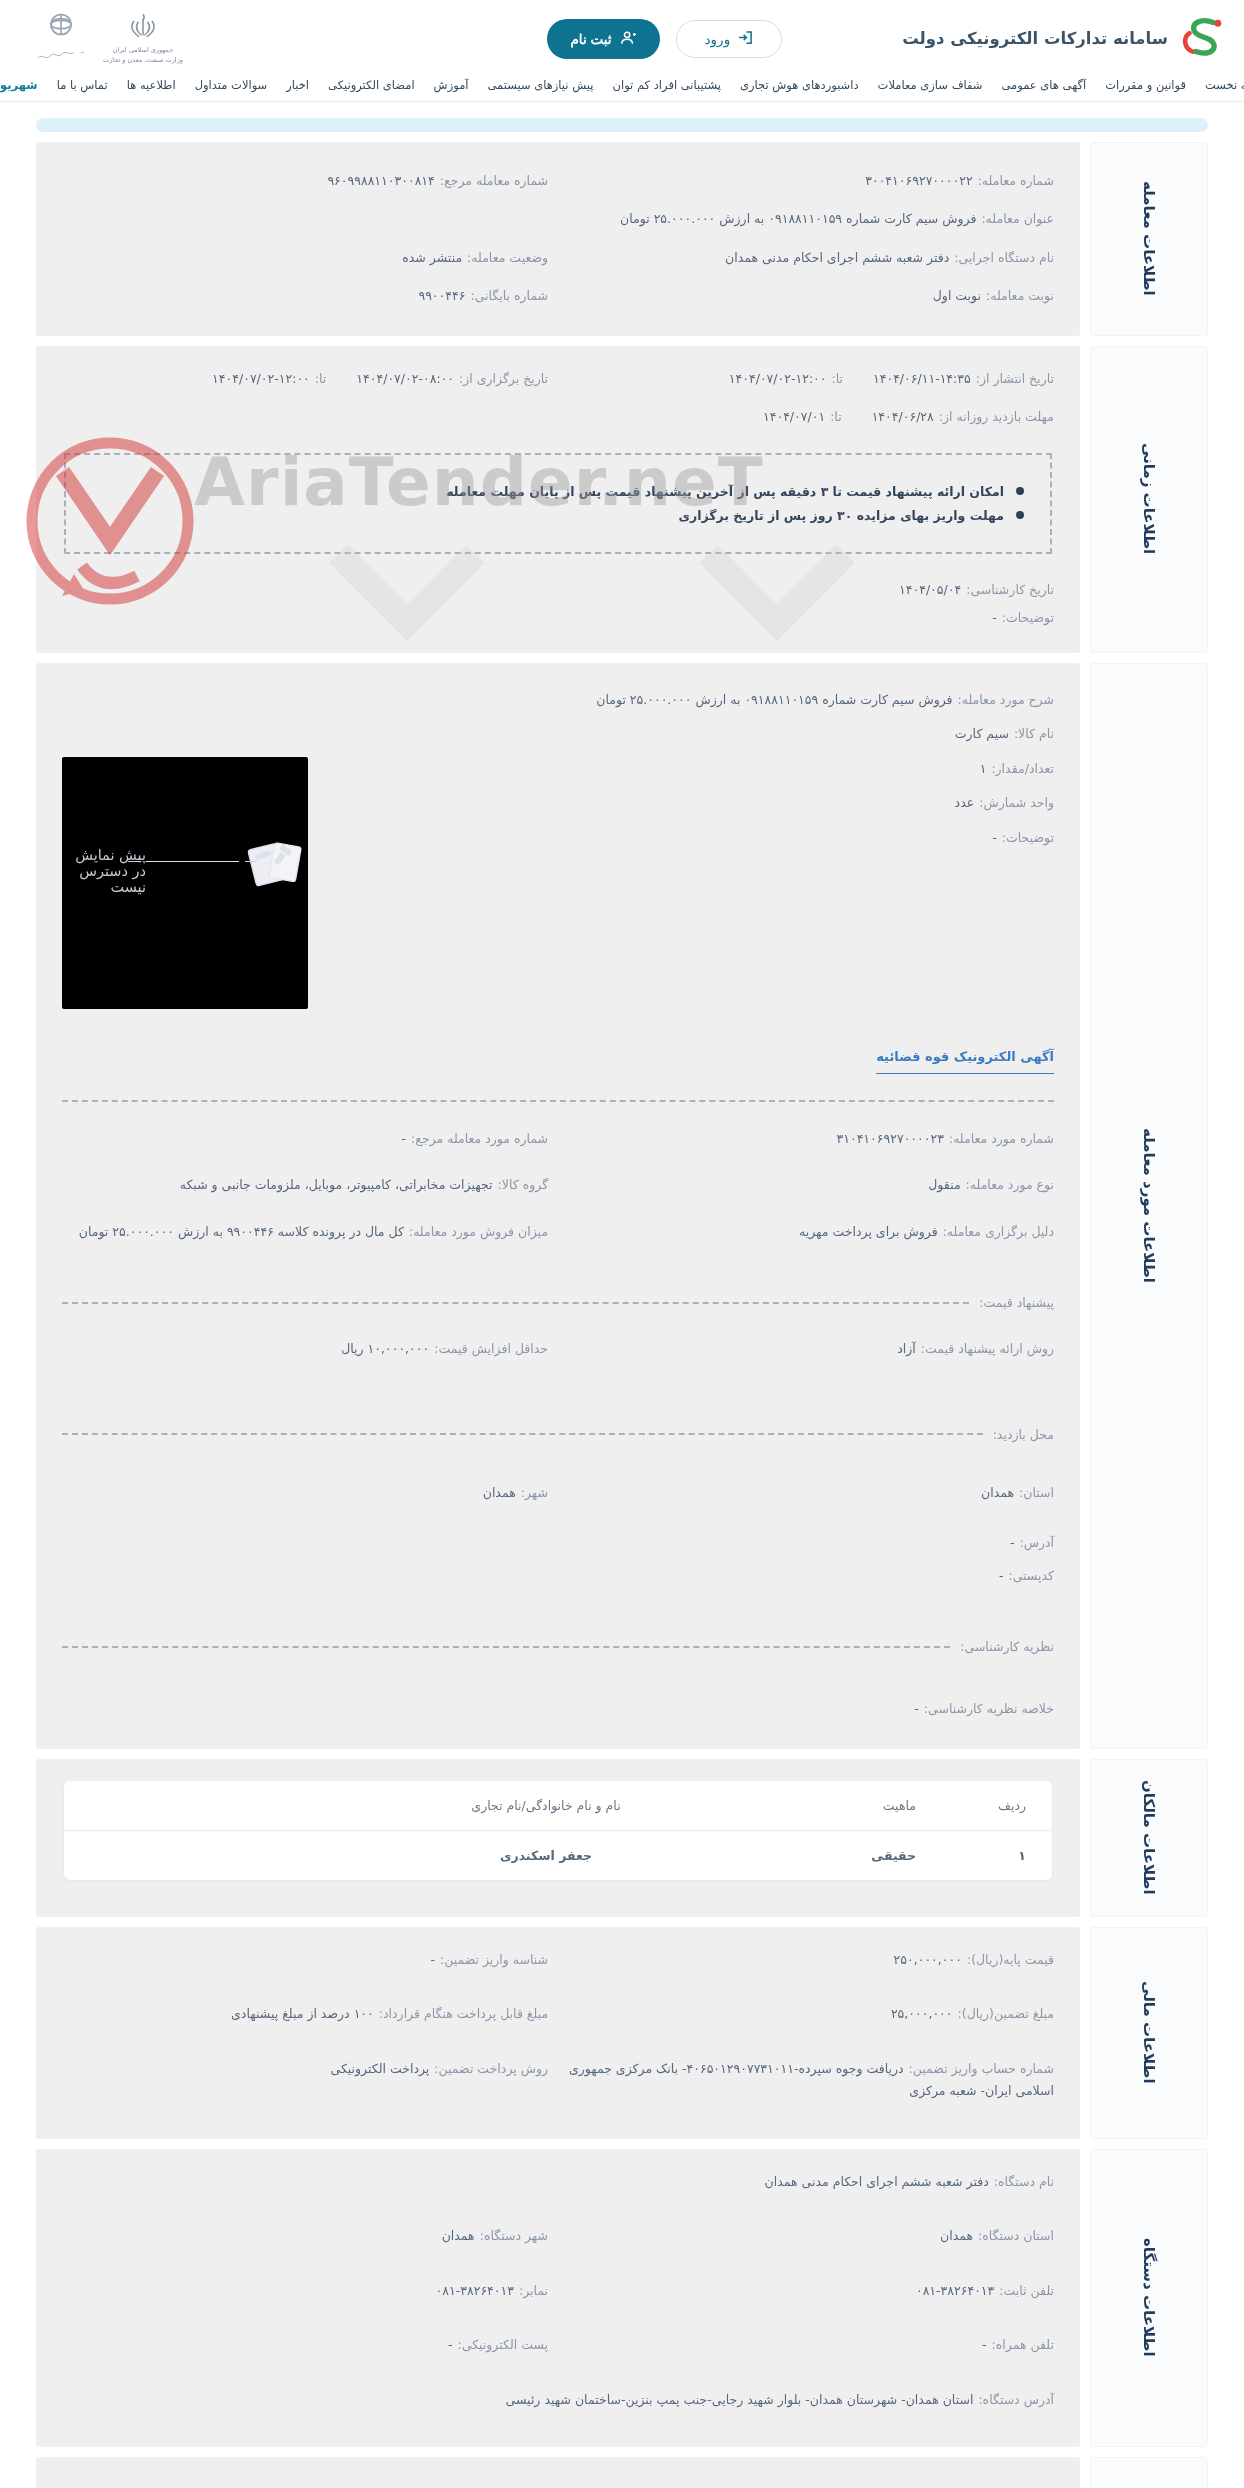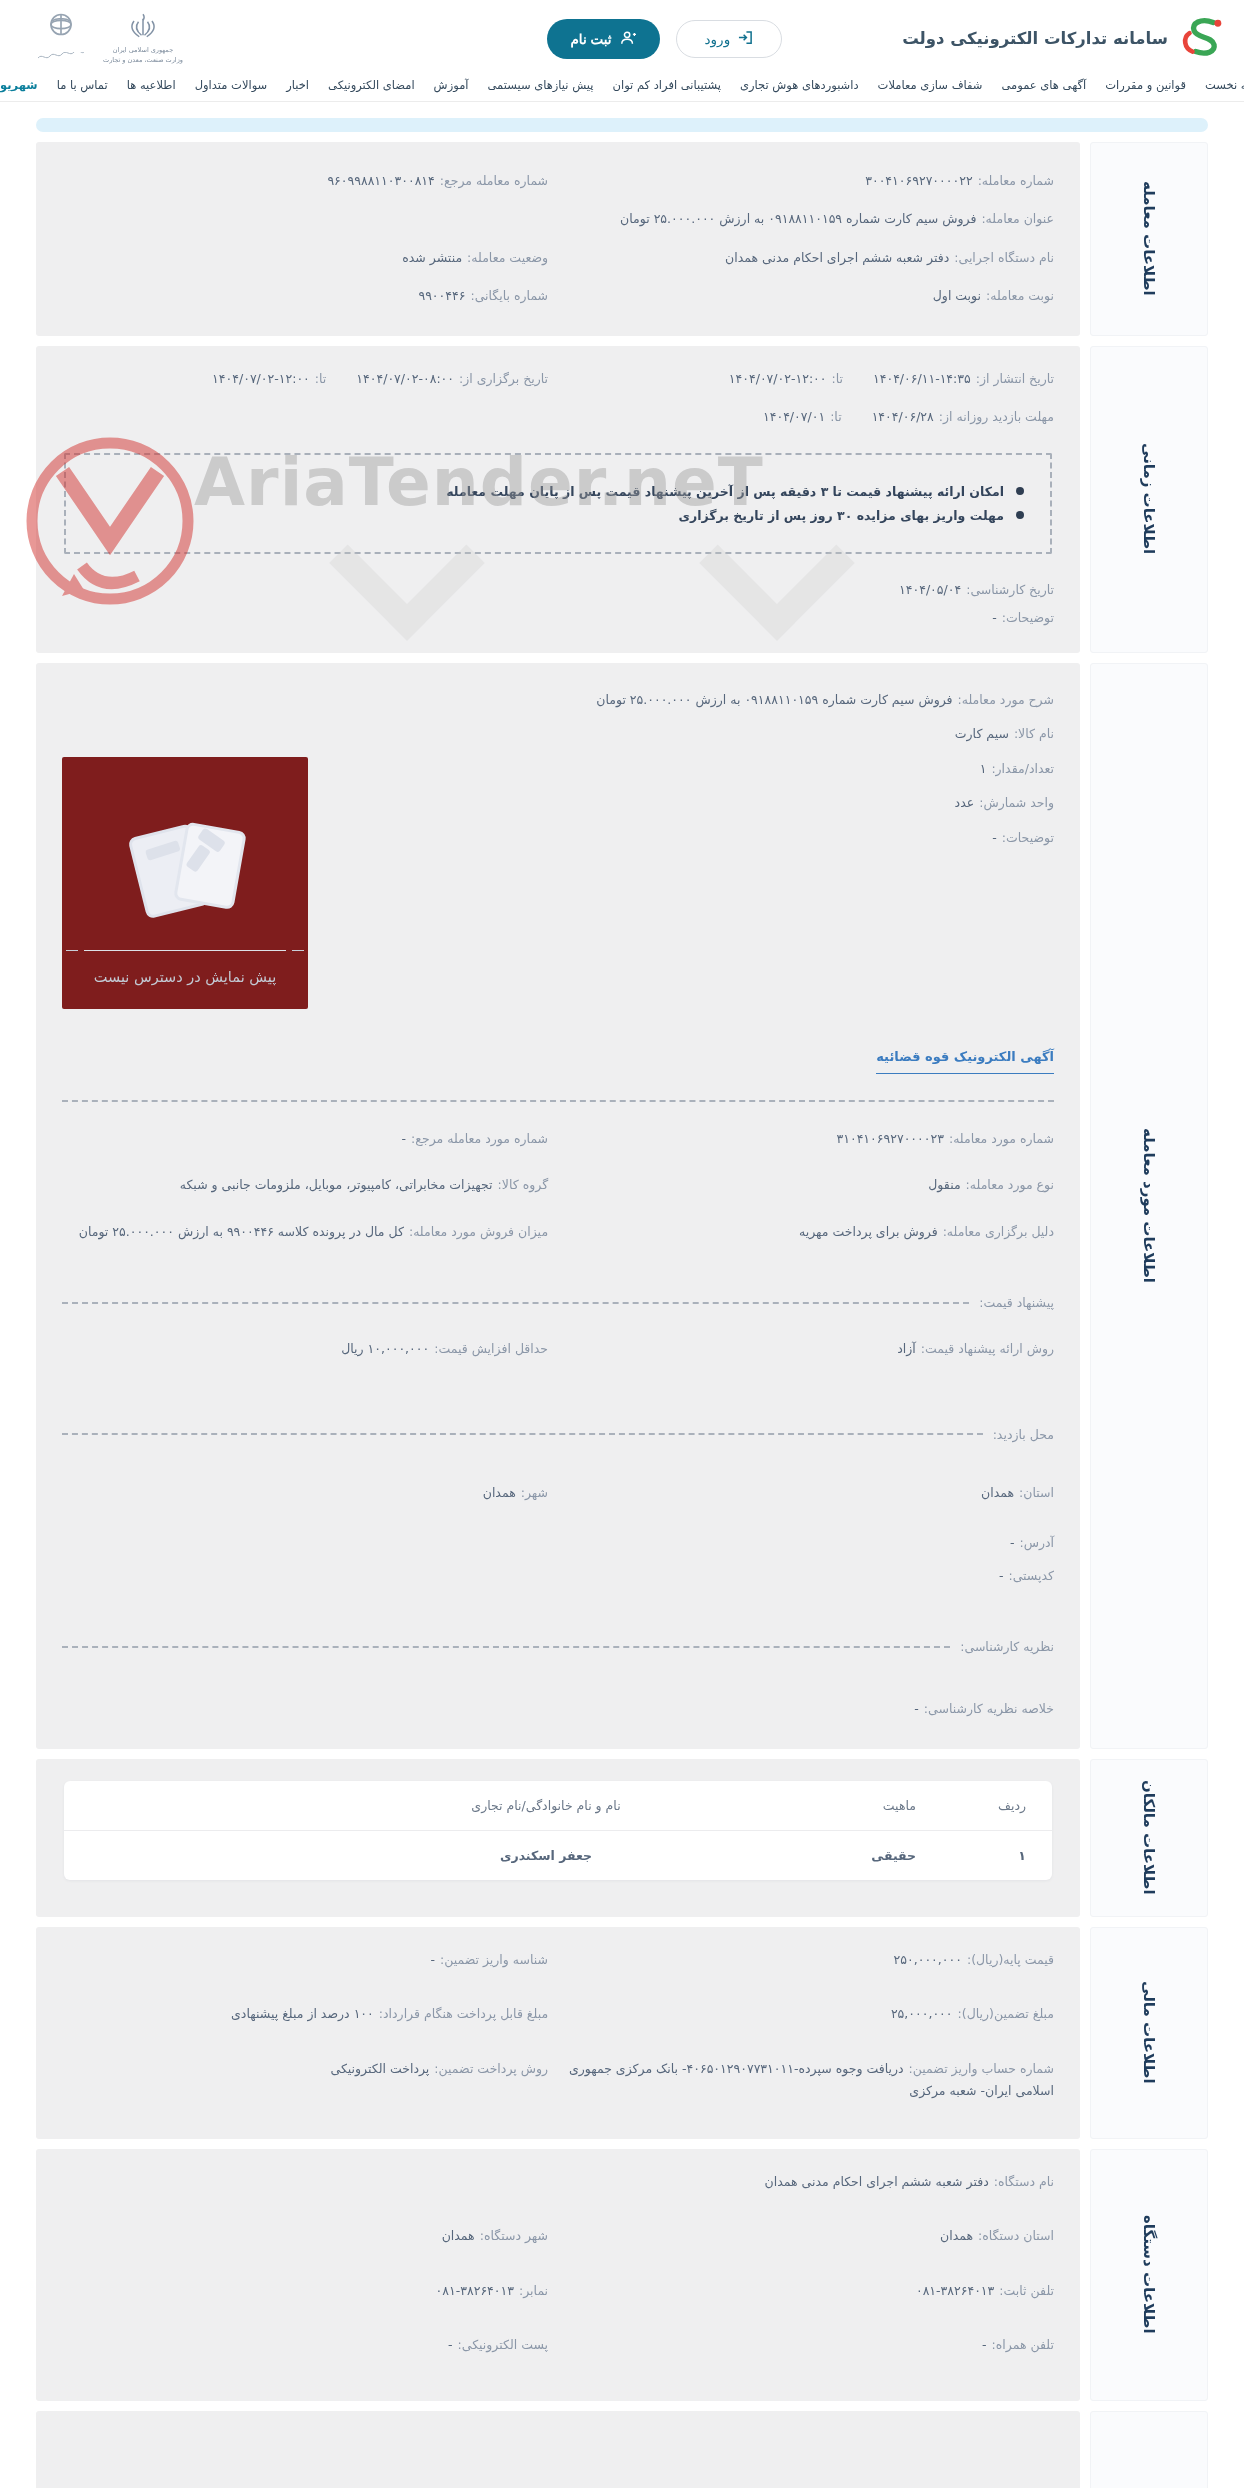--- a/index.html
+++ b/index.html
@@ -46,22 +46,22 @@
   .divider.plain { margin:24px 0 18px; }
   .divider.plain .line { margin:0; }
   
   .notice-box { border:2px dashed #a9b0ba; border-radius:2px; padding:20px 26px; margin:16px 2px 22px; }
   .notice-item { display:flex; align-items:center; gap:12px; margin:9px 0; }
   .bullet { width:8px; height:8px; border-radius:50%; background:#2f3e52; flex:0 0 auto; }
   .notice-item span { font-size:12.5px; font-weight:700; color:#34455c; }
   
   .goods-top { display:flex; min-height:352px; }
   .goods-fields { flex:1; }
-  .goods-preview { width:246px; height:252px; background:#7f1d1d; border-radius:2px; margin-top:74px;
-    display:flex; flex-direction:column; align-items:center; justify-content:flex-end; padding-bottom:24px; }
+  .goods-preview { width:246px; height:252px; background:#000000; border-radius:2px; margin-top:74px;
+    display:flex; flex-direction:row; align-items:center; padding-bottom:24px; }
   .preview-line { width:82%; border-top:1px solid #dde1e7; position:relative; margin-bottom:18px; }
   .preview-line:before, .preview-line:after { content:""; position:absolute; top:-1px; width:12px;
     border-top:1px solid #c9ced8; }
   .preview-line:before { right:-18px; } .preview-line:after { left:-18px; }
   .preview-text { font-size:14.5px; color:#c3cad4; }
   .judiciary-link { display:inline-block; margin:14px 0 2px; color:#3b7cc0; font-size:13px; font-weight:700;
     text-decoration:none; padding-bottom:9px; border-bottom:1px solid #3b7cc0; cursor:pointer; }
   
   .owners-table { background:#fff; border-radius:6px; margin:2px 2px 16px; box-shadow:0 1px 3px rgba(30,50,80,.06); }
   .thead,.trow { display:grid; grid-template-columns:110px 180px 380px 1fr; padding:17px 26px; }
@@ -471,20 +471,25 @@
       </div>
     </div>
     <div class="pair-row">
       <div class="cell">
         <span class="lbl">تلفن همراه:</span><b class="val">-</b>
       </div>
       <div class="cell">
         <span class="lbl">پست الکترونیکی:</span><b class="val">-</b>
       </div>
     </div>
+    <div class="pair-row">
+      <div class="cell" style="grid-column:1/3">
+        <span class="lbl">آدرس دستگاه:</span><b class="val">استان همدان- شهرستان همدان- بلوار شهید رجایی-جنب پمپ بنزین-ساختمان شهید رئیسی</b>
+      </div>
+    </div>
   </div>
 </div>
 
 <div class="section">
   <div class="section-tab">
     
   </div>
   <div class="section-body notes-body">
     <div class="pair-row" style="padding-top:2px">
       

